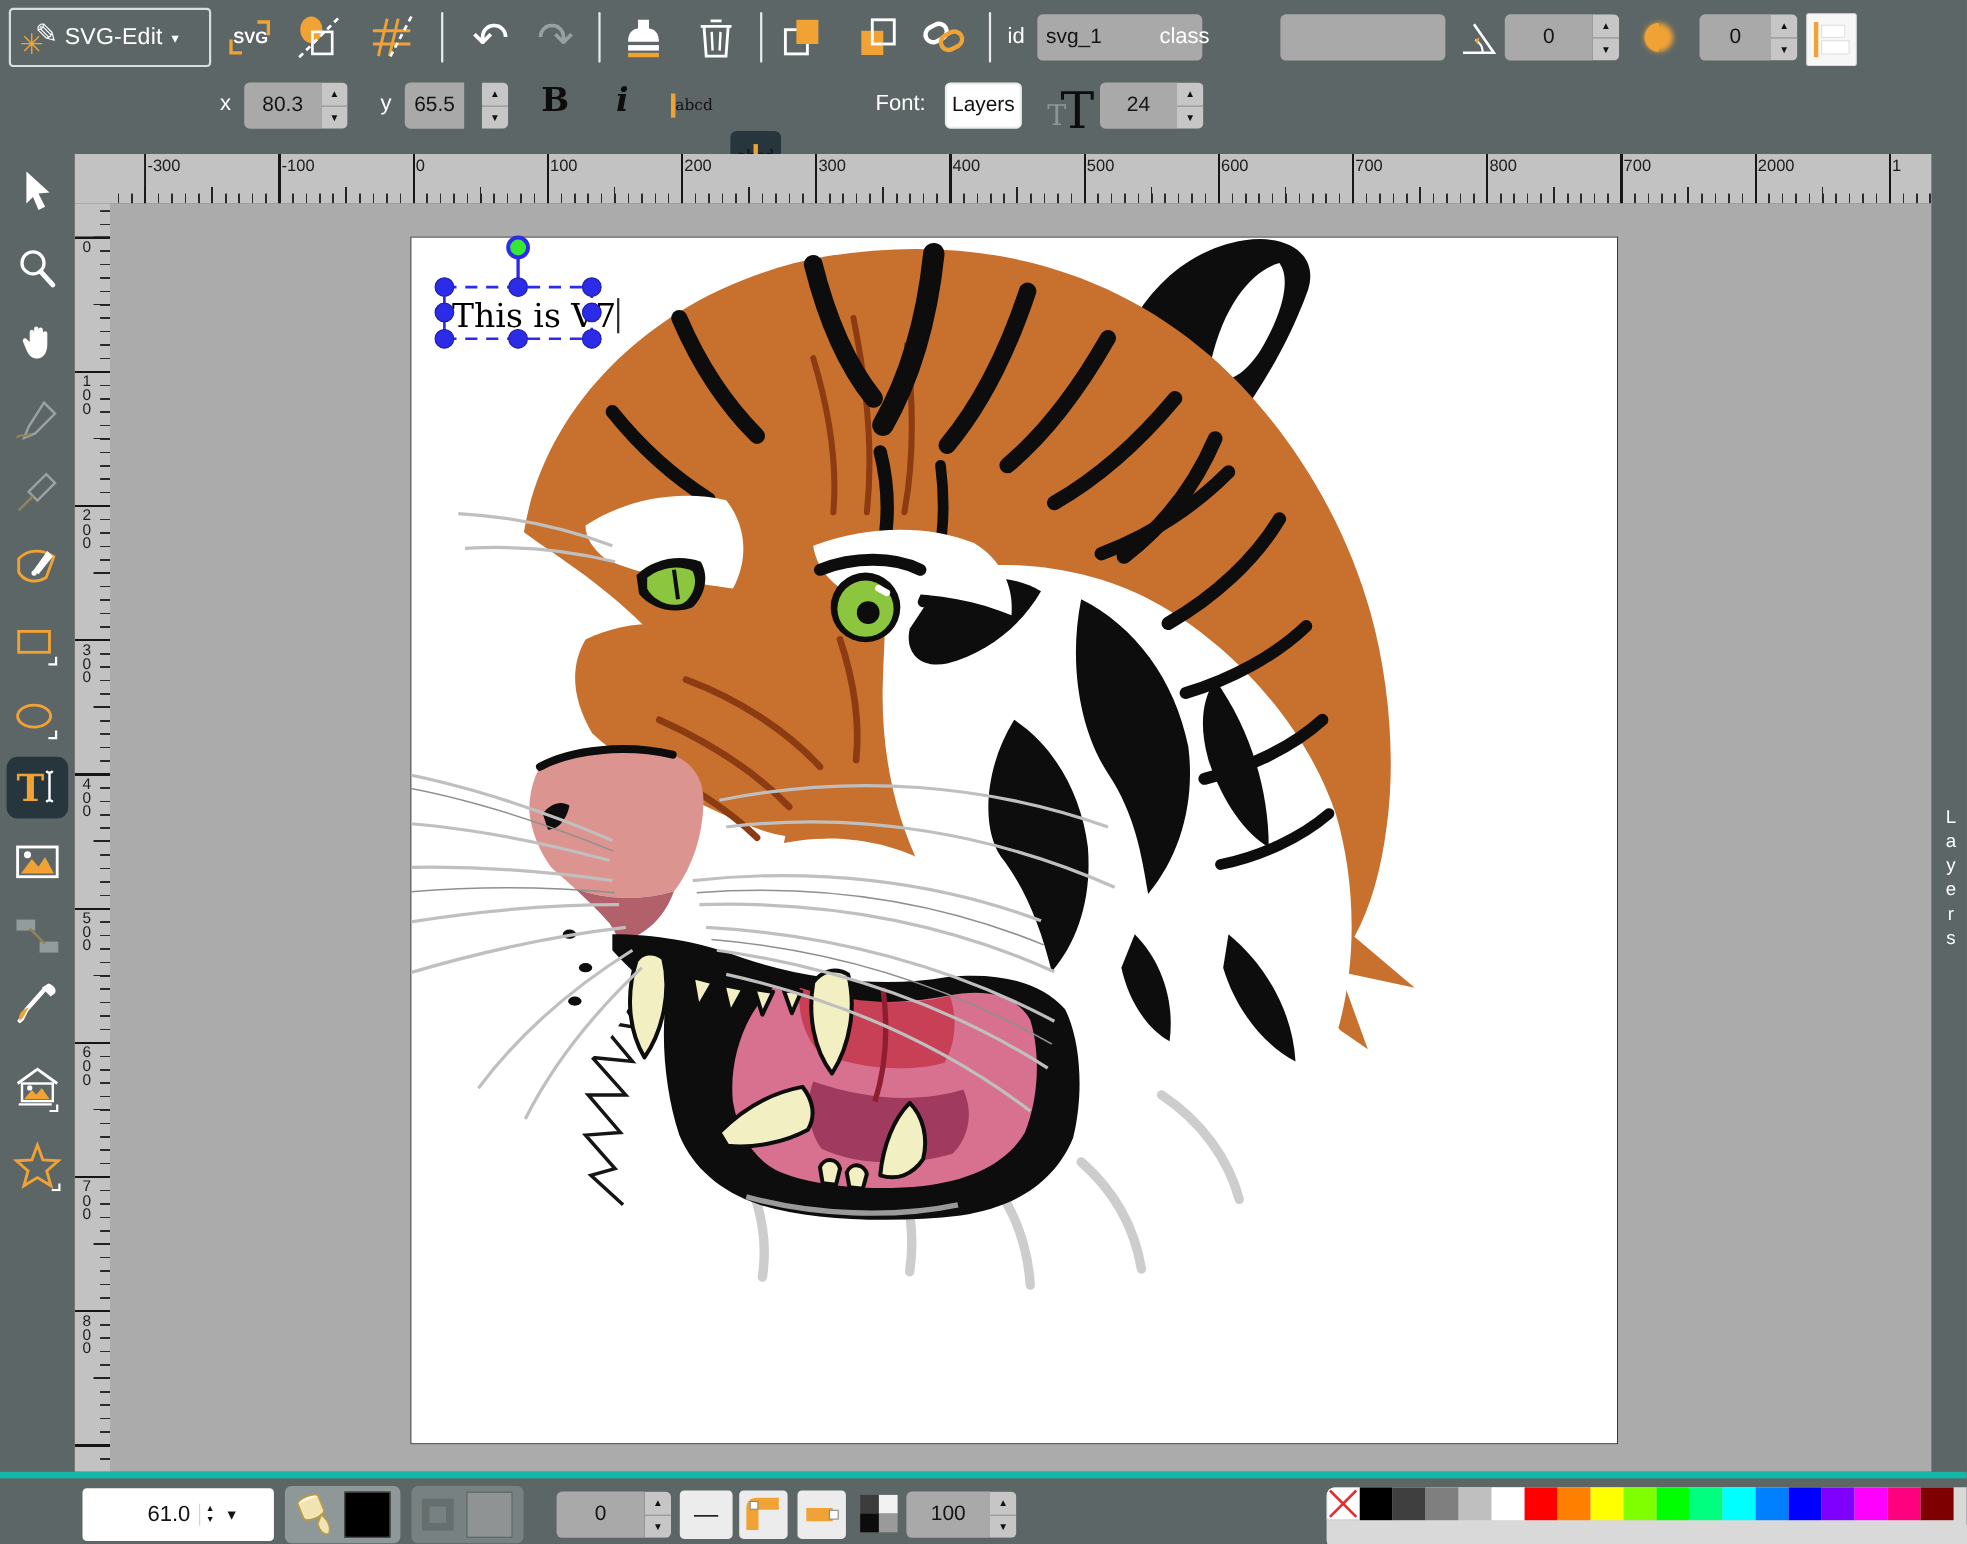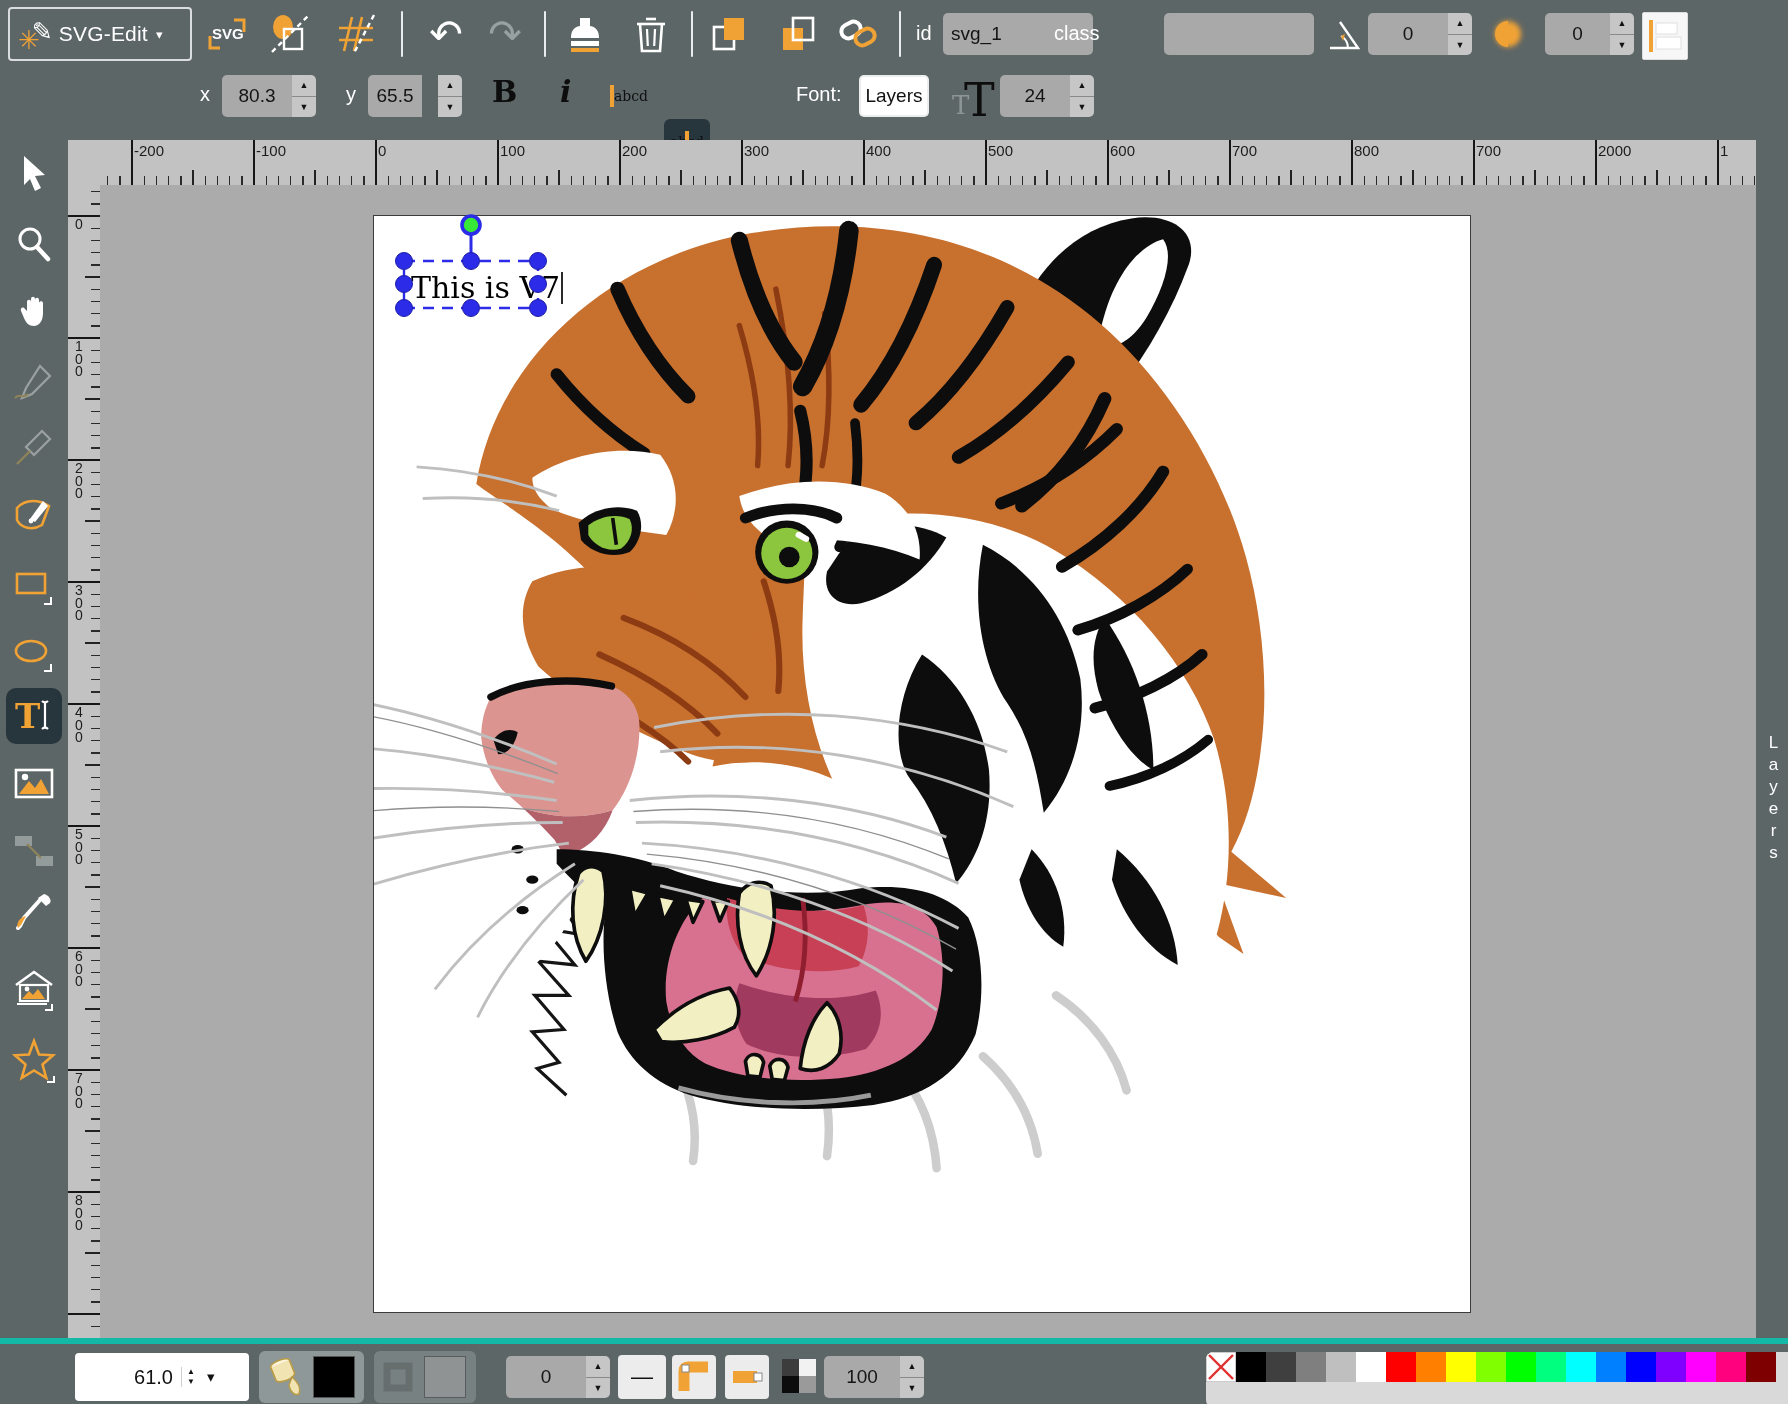--- a/index.html
+++ b/index.html
@@ -353,21 +353,21 @@
       <path d="M36,45 h7 v-6" fill="none" stroke="#fff" stroke-width="2"></path>
     </svg>
   </div>
 </div>
 
 <div id="corner" class="abs"></div>
 <div id="hruler" class="abs">
   <div class="hticks-minor"></div>
   <div class="hticks-med"></div>
   <div class="hticks-major"></div>
-  <span class="hlab" style="left:34px">-200</span>
+  <span class="hlab" style="left:34px">-300</span>
   <span class="hlab" style="left:156px">-100</span>
   <span class="hlab" style="left:278px">0</span>
   <span class="hlab" style="left:400px">100</span>
   <span class="hlab" style="left:522px">200</span>
   <span class="hlab" style="left:644px">300</span>
   <span class="hlab" style="left:766px">400</span>
   <span class="hlab" style="left:888px">500</span>
   <span class="hlab" style="left:1010px">600</span>
   <span class="hlab" style="left:1132px">700</span>
   <span class="hlab" style="left:1254px">800</span>

